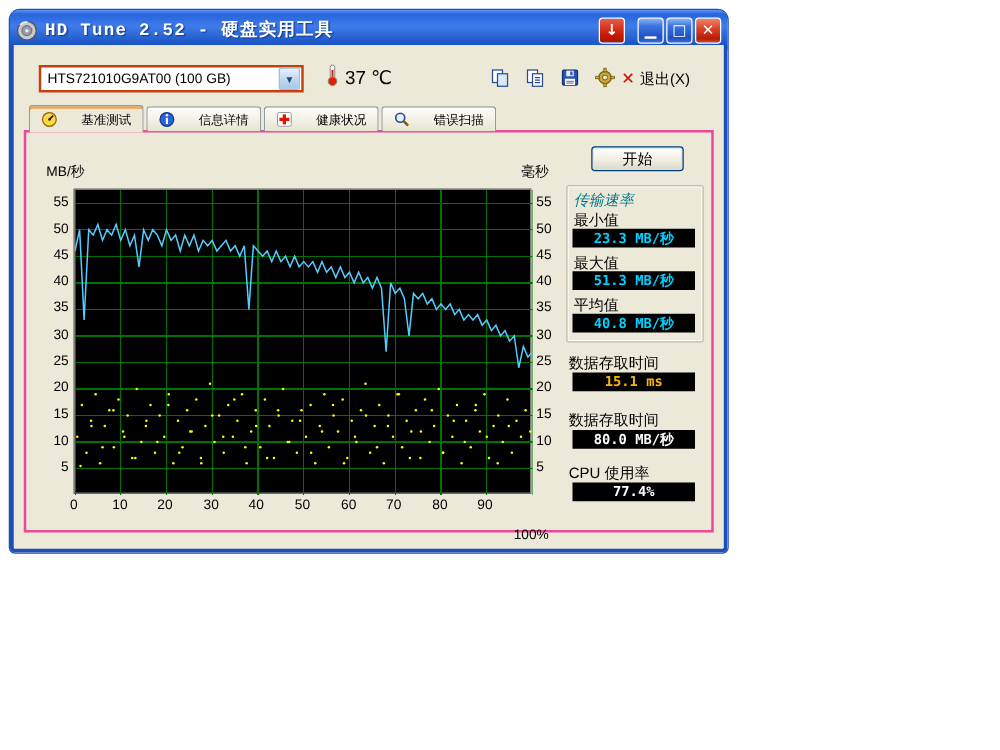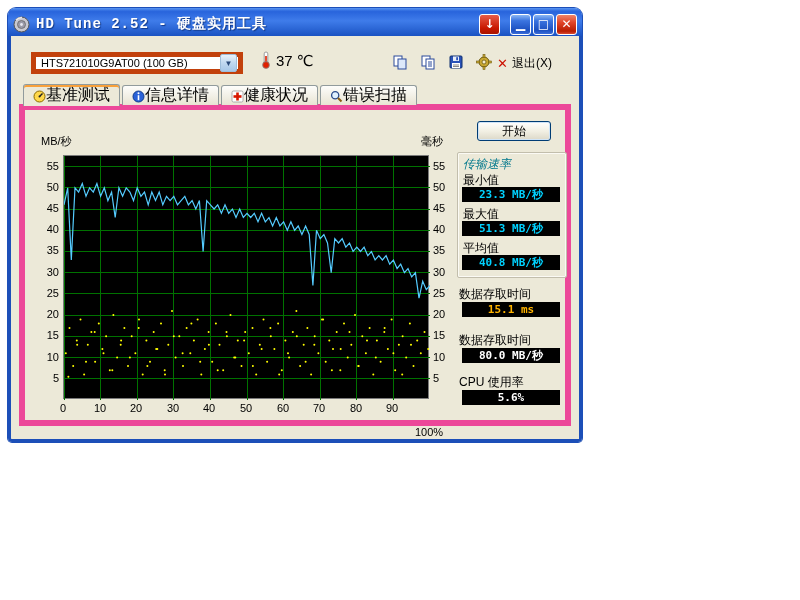--- a/index.html
+++ b/index.html
@@ -29,47 +29,47 @@
   .ctl.dl   { margin-right:8px; background:linear-gradient(180deg,#e85c48 0%,#c81800 70%,#a81400 100%); }
   .ctl span { pointer-events:none; }
 
   
   .win-body { position:absolute; left:0; top:28px; width:100%; height:406px;
     background:#ece9d8; border:3px solid #1c4fb8; border-top:none;
     border-radius:0 0 4px 4px; }
 
   
   .combo { position:absolute; left:20px; top:16px; width:212px; height:22px;
-    background:#fff; border:5px solid #c2410c; display:flex; align-items:center; cursor:pointer; }
+    background:#fff; border:2px solid #c2410c; display:flex; align-items:center; cursor:pointer; }
   .combo-text { flex:1; padding-left:5px; font-size:11px; white-space:nowrap; overflow:hidden; }
   .combo-btn { width:17px; height:18px; margin-right:1px; border:1px solid #9ebdda; border-radius:2px;
     background:linear-gradient(180deg,#e8f2fc,#c0d8f0 50%,#a8c8e8); color:#2a4a7a; font-size:8px;
     display:flex; align-items:center; justify-content:center; }
   .thermo-wrap { position:absolute; left:250px; top:15px; display:flex; align-items:center; gap:5px; }
   .temp-text { font-size:15px; }
   .tb-icons { position:absolute; left:378px; top:16px; display:flex; gap:6px; }
   .tb-btn { width:22px; height:22px; display:flex; align-items:center; justify-content:center;
     border:1px solid transparent; border-radius:2px; cursor:pointer; background:transparent; }
   .exit-btn { position:absolute; left:486px; top:16px; height:22px; display:flex; align-items:center;
     gap:4px; border:none; background:transparent; cursor:pointer; font-size:12px;
     font-family:"Liberation Sans","DejaVu Sans",sans-serif; }
   .exit-x { color:#cc1100; font-weight:bold; font-size:13px; }
 
   
   .tabs { position:absolute; left:12px; top:48px; display:flex; height:21px; z-index:3; }
-  .tab { display:flex; align-items:center; gap:0; padding:0 9px; margin-right:2px;
+  .tab { display:flex; align-items:center; gap:19px; padding:0 9px; margin-right:2px;
     border:1px solid #919b9c; border-bottom:none; border-radius:3px 3px 0 0;
-    background:linear-gradient(180deg,#fdfdfb,#e8e4d3); cursor:pointer; font-size:16px; height:20px; margin-top:1px; }
+    background:linear-gradient(180deg,#fdfdfb,#e8e4d3); cursor:pointer; font-size:10px; height:20px; margin-top:1px; }
   .tab.active { background:#ece9d8; height:22px; margin-top:0; z-index:4;
     box-shadow:inset 0 2px 0 #f9a13a; }
   .tab-icon { width:13px; height:13px; display:inline-block; }
 
   
   .panel { position:absolute; left:8px; top:68px; width:552px; height:322px;
-    border:6px solid #ec4899; background:#ece9d8; z-index:2; }
+    border:2px solid #ec4899; background:#ece9d8; z-index:2; }
 
   .axis-title { position:absolute; font-size:11px; }
   .plot { position:absolute; left:38px; top:45px; width:366px; height:244px;
     background:#000; border:1px solid #7a7a7a; }
   .plot svg { display:block; width:366px; height:244px; }
   .yticks { position:absolute; top:45px; width:26px; height:244px; font-size:11px; }
   .yticks.left { left:8px; text-align:right; }
   .yticks.right { left:408px; text-align:left; }
   .ytick { position:absolute; width:100%; }
   .xticks { position:absolute; left:38px; top:292px; width:366px; height:12px; font-size:11px; }
@@ -463,17 +463,17 @@
       <span class="plabel" style="left:438px; top:130px;">平均值</span>
       <div class="vbox cyan" style="left:437px; top:145px;">40.8 MB/秒</div>
 
       <span class="plabel" style="left:434px; top:176px;">数据存取时间</span>
       <div class="vbox amber" style="left:437px; top:192px;">15.1 ms</div>
 
       <span class="plabel" style="left:434px; top:222px;">数据存取时间</span>
       <div class="vbox white" style="left:437px; top:238px;">80.0 MB/秒</div>
 
       <span class="plabel" style="left:434px; top:264px;">CPU 使用率</span>
-      <div class="vbox white" style="left:437px; top:280px;">5.6%</div>
+      <div class="vbox white" style="left:437px; top:280px;">77.4%</div>
 
     </div>
   </div>
 </div>
 
 </body></html>

